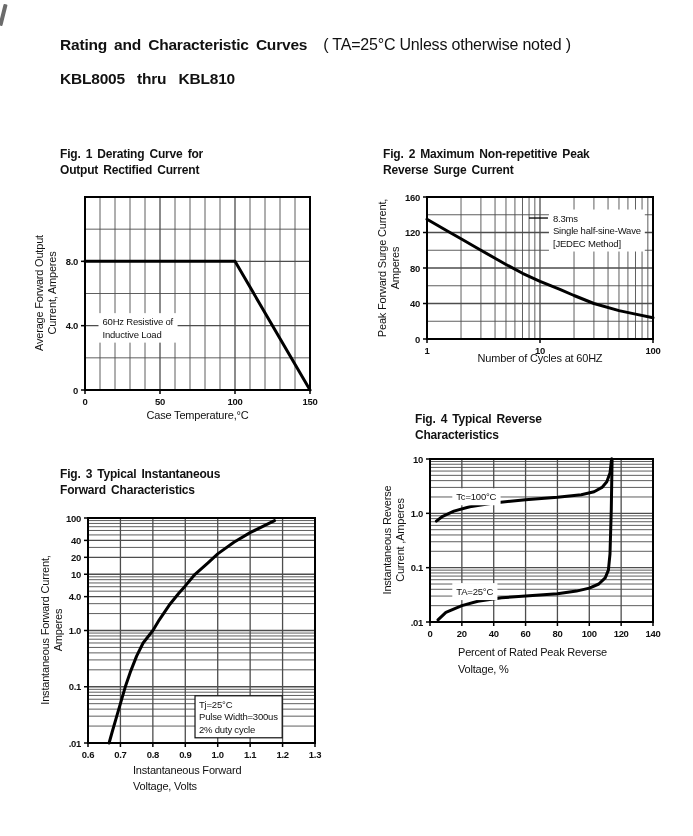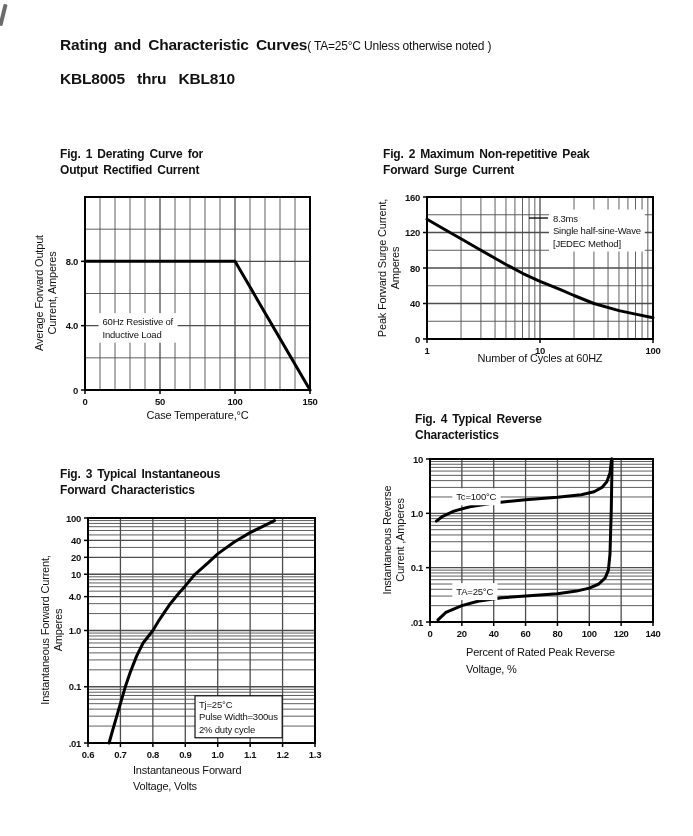--- a/index.html
+++ b/index.html
@@ -6,21 +6,21 @@
   .page{
     position:relative;width:693px;height:836px;background:#ffffff;overflow:hidden;
     font-family:"Liberation Sans",sans-serif;color:#111;
   }
   .artifact{
     position:absolute;left:1px;top:4px;width:4px;height:22px;background:#3a3a3a;
     transform:rotate(14deg);opacity:.75;border-radius:1px;
   }
   .hdr{position:absolute;left:60px;top:36px;white-space:nowrap;}
   .hdr .t{font-size:15.5px;font-weight:700;letter-spacing:-0.2px;word-spacing:3px;}
-  .hdr .n{font-size:12px;font-weight:400;letter-spacing:-0.2px;margin-left:0;text-align:center;}
+  .hdr .n{font-size:16px;font-weight:400;letter-spacing:-0.2px;margin-left:16px;text-align:center;}
   .hdr .s{font-size:15.5px;font-weight:700;letter-spacing:-0.2px;word-spacing:8px;margin-top:16px;}
   .fig-title{position:absolute;font-size:12px;font-weight:700;
     line-height:15.5px;letter-spacing:-0.2px;word-spacing:2px;}
   .xlabel{position:absolute;font-size:11px;letter-spacing:-0.2px;line-height:16px;}
   .xlabel.center{text-align:center;}
   .ylabel{position:absolute;transform:translate(-50%,-50%) rotate(-90deg);
     white-space:nowrap;text-align:center;font-size:11px;line-height:13px;letter-spacing:-0.2px;}
   svg{position:absolute;overflow:visible;}
   svg text{font-family:"Liberation Sans",sans-serif;fill:#111;}
   svg text.tick{font-size:9.5px;font-weight:700;letter-spacing:-0.3px;}
@@ -92,21 +92,21 @@
         <text x="49.5" y="133.1291666666667" class="ann">60Hz Resistive of</text>
         <text x="49.5" y="145.6291666666667" class="ann">Inductive Load</text>
       </g>
     </svg>
   <div class="xlabel center" style="left:85px;top:407px;width:225px;">
     <span>Case Temperature,°C</span>
   </div>
 
   <div class="fig-title" style="left:383px;top:147px;width:270px;">
     <span style="display:block">Fig. 2 Maximum Non-repetitive Peak</span>
-    <span style="display:block">Forward Surge Current</span>
+    <span style="display:block">Reverse Surge Current</span>
   </div>
   <div class="ylabel" style="left:389px;top:268px;">
     <span style="display:block">Peak Forward Surge Current,</span>
     <span style="display:block">Amperes</span>
   </div>
   <svg id="svg1" style="left:395px;top:192px;" width="272" height="171">
       <line x1="32" y1="5" x2="32" y2="147" stroke="#4d4d4d" stroke-width="1.3"></line>
       <line x1="66.01638951002988" y1="5" x2="66.01638951002988" y2="147" stroke="#4d4d4d" stroke-width="0.9"></line>
       <line x1="85.91470178332185" y1="5" x2="85.91470178332185" y2="147" stroke="#4d4d4d" stroke-width="0.9"></line>
       <line x1="100.03277902005975" y1="5" x2="100.03277902005975" y2="147" stroke="#4d4d4d" stroke-width="0.9"></line>
@@ -338,17 +338,17 @@
       <text x="25" y="171.5" text-anchor="end" class="tick">.01</text>
       <g>
         <rect x="54.29999923706055" y="34.27737045288086" width="48.29729080200195" height="17" fill="#fff" stroke="none" stroke-width="0"></rect>
         <text x="58.3" y="46.27737023559034" class="ann">Tc=100°C</text>
       </g>
       <g>
         <rect x="54.29999923706055" y="129.07423400878906" width="45.14816665649414" height="17" fill="#fff" stroke="none" stroke-width="0"></rect>
         <text x="58.3" y="141.07423079164408" class="ann">TA=25°C</text>
       </g>
     </svg>
-  <div class="xlabel" style="left:458px;top:644px;line-height:17px;margin-left:8px;">
+  <div class="xlabel" style="left:458px;top:644px;line-height:17px;">
     <span style="display:block">Percent of Rated Peak Reverse</span>
     <span style="display:block">Voltage, %</span>
   </div>
 </div>
 
 </body></html>

